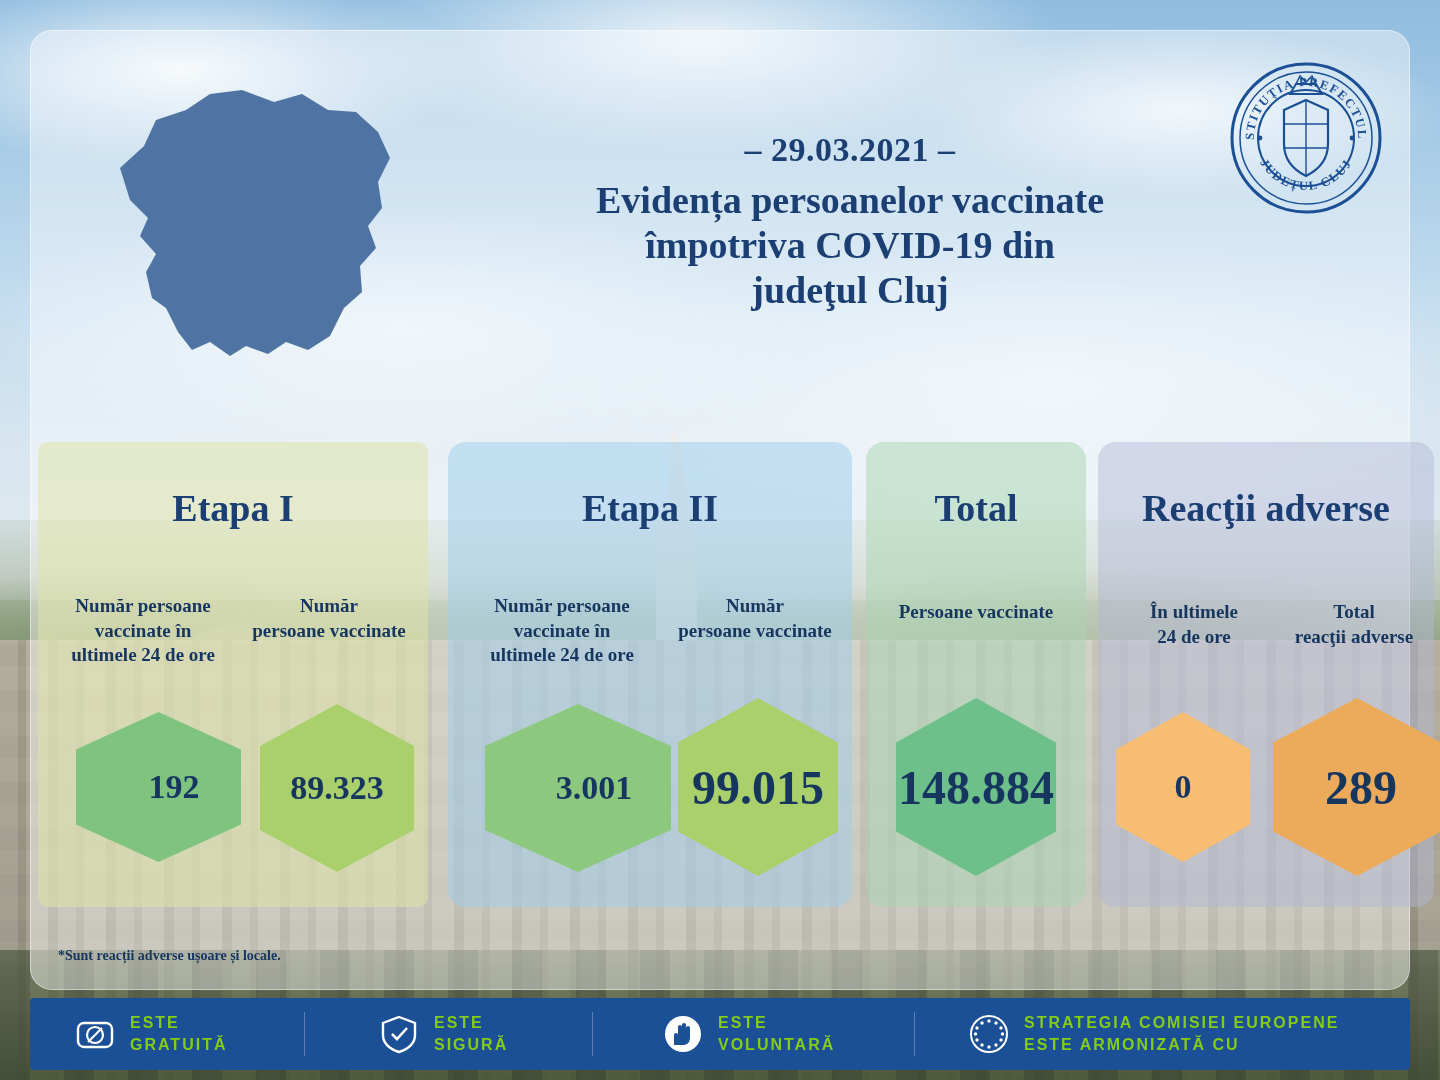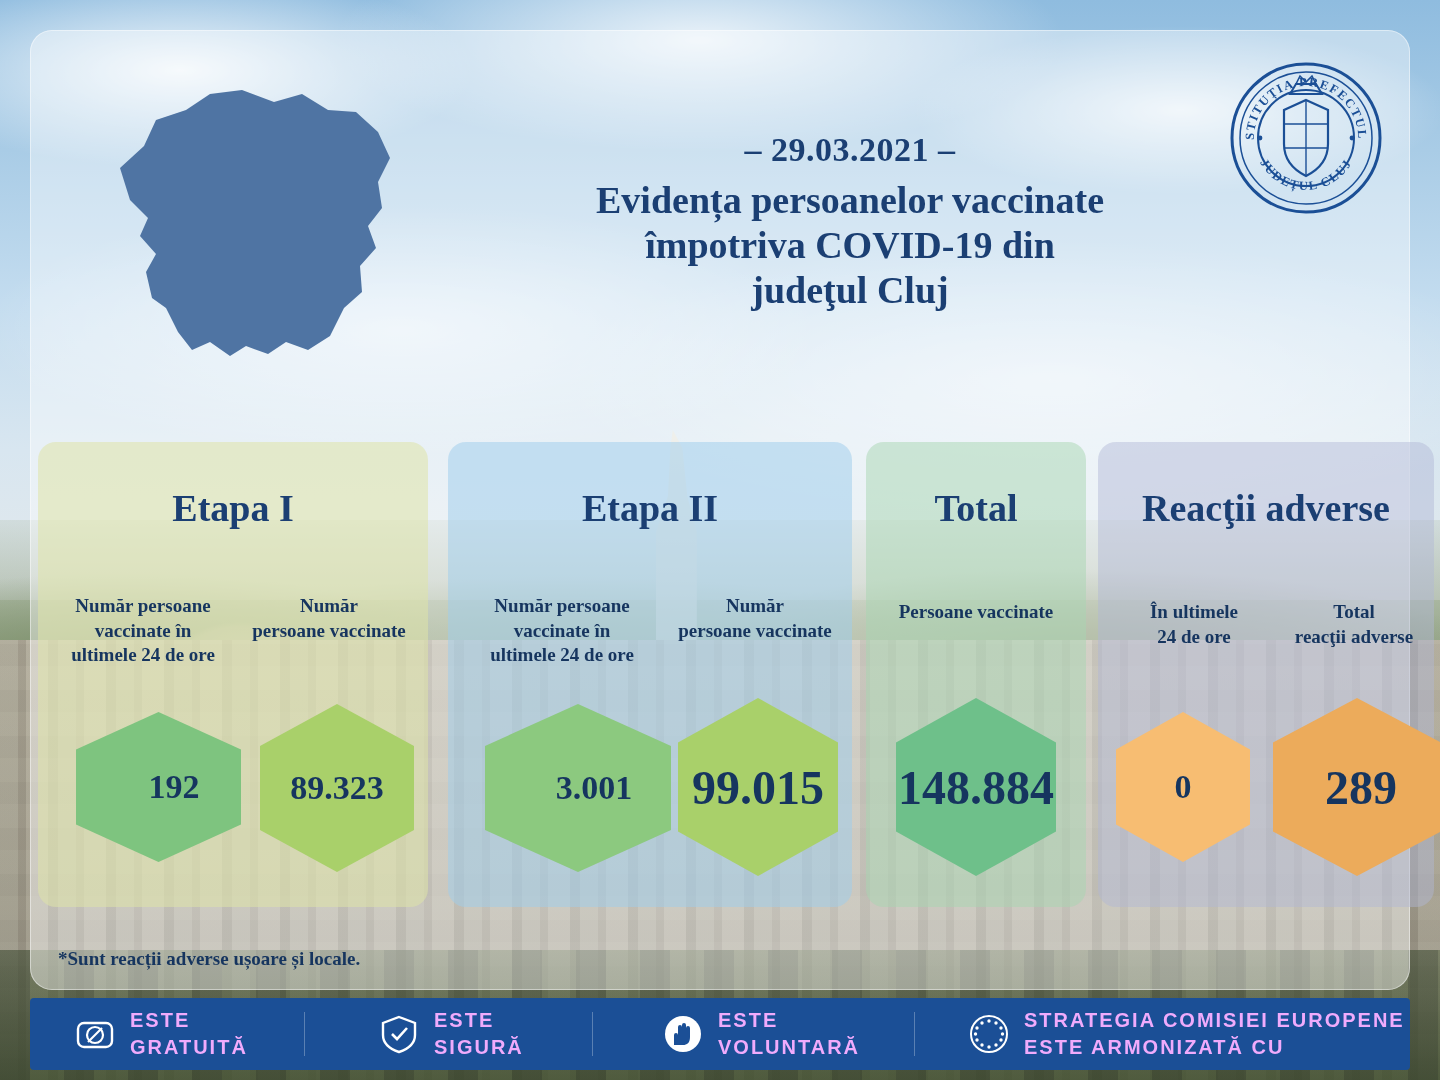--- a/index.html
+++ b/index.html
@@ -104,21 +104,21 @@
     position: absolute;
     left: 38px; top: 442px;
     width: 1368px; height: 465px;
   }
   .card {
     position: absolute;
     top: 0;
     height: 465px;
     border-radius: 18px;
   }
-  .card-1 { left: 0px;    width: 390px; background: rgba(223,227,168,0.55); }
+  .card-1 { left: 0px;    width: 390px; background: rgba(223,227,168,0.55); border-radius: 10px; }
   .card-2 { left: 410px;  width: 404px; background: rgba(160,205,235,0.52); }
   .card-3 { left: 828px;  width: 220px; background: rgba(168,214,178,0.50); }
   .card-4 { left: 1060px; width: 336px; background: rgba(176,183,214,0.46); }
 
   .card-title {
     position: absolute;
     left: 0; right: 0; top: 44px;
     text-align: center;
     color: #1b3f73;
     font-weight: bold;
@@ -150,41 +150,41 @@
   .hex.orange-light { background: #f7bd72; }
   .hex.orange-dark { background: #ecab5b; padding-left: 8px; }
   .hex.big { width: 160px; height: 178px; font-size: 48px; }
   .hex.wide { width: 154px; height: 168px; }
 
   .footnote {
     position: absolute;
     left: 58px; top: 948px;
     color: #16355f;
     font-weight: bold;
-    font-size: 19px;
+    font-size: 14px;
   }
 
   
   .bottom-bar {
     position: absolute;
     left: 30px; bottom: 10px;
     width: 1380px; height: 72px;
     background: #1b4f96;
     border-radius: 4px;
     display: flex;
     align-items: center;
   }
   .bar-item {
     display: flex;
     align-items: center;
     gap: 14px;
-    color: #f0abfc;
+    color: #84cc16;
     font-family: "Liberation Sans", sans-serif;
     font-weight: bold;
-    font-size: 20px;
+    font-size: 16px;
     letter-spacing: 2px;
     line-height: 1.35;
   }
   .bar-item .icon { width: 42px; height: 42px; flex: 0 0 42px; }
   .bar-1 { position:absolute; left: 44px; }
   .bar-2 { position:absolute; left: 348px; }
   .bar-3 { position:absolute; left: 632px; }
   .bar-4 { position:absolute; left: 938px; }
   .bar-sep {
     position: absolute; top: 14px; width: 1px; height: 44px;

